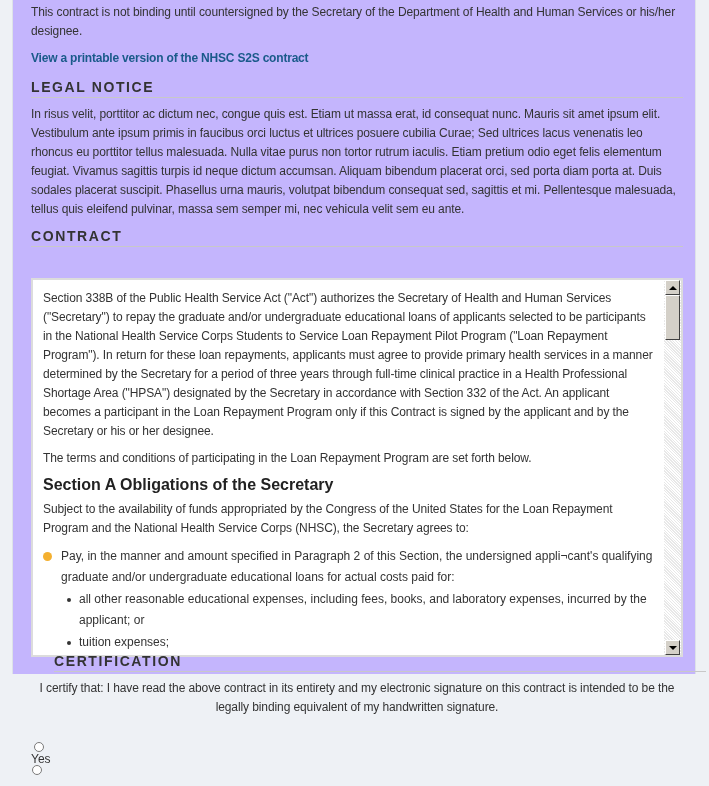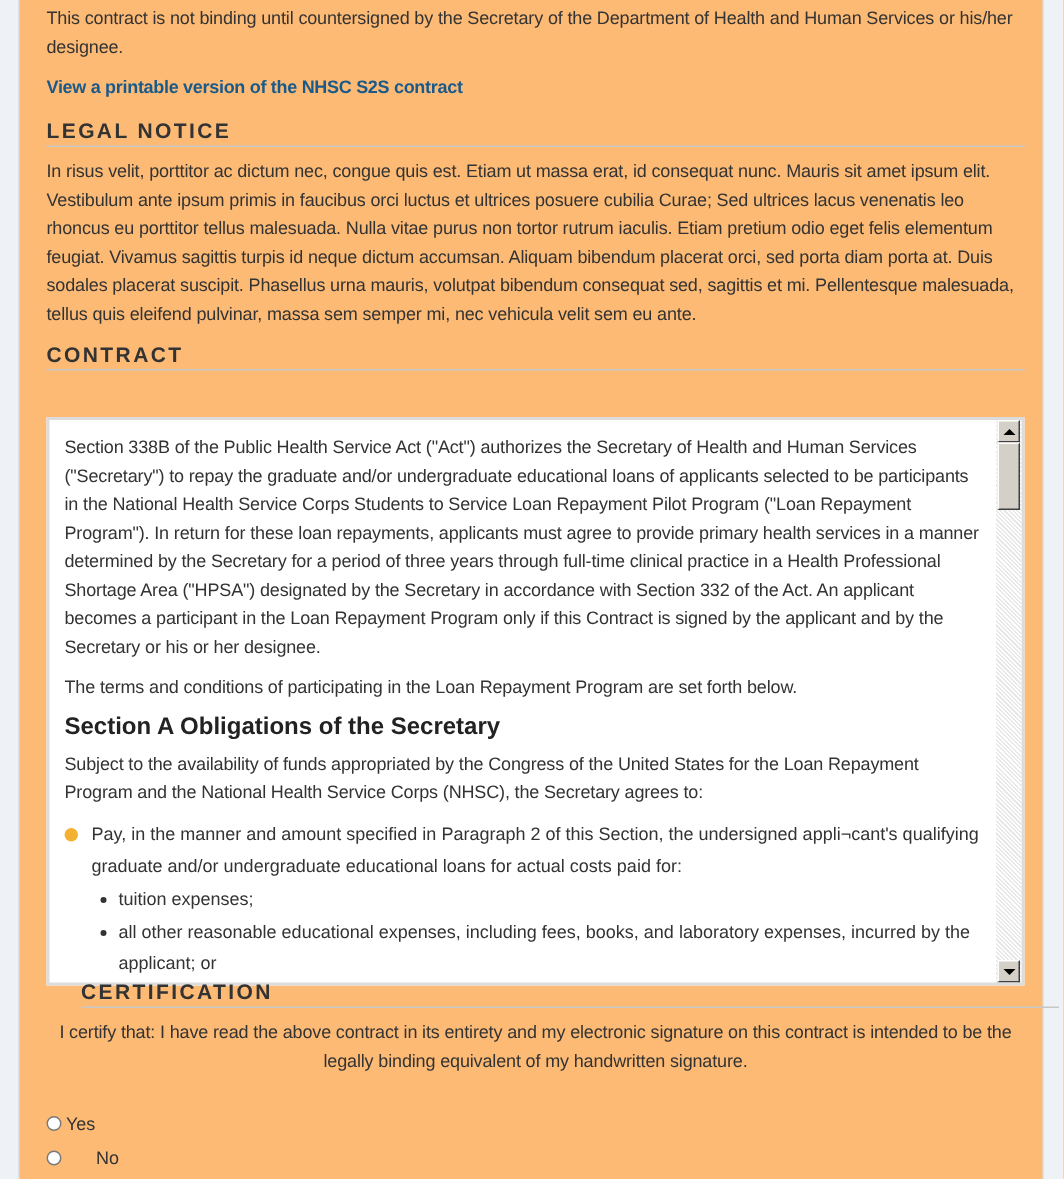--- a/index.html
+++ b/index.html
@@ -4,22 +4,22 @@
 <style>
   html, body { margin: 0; padding: 0; }
   body {
     width: 709px; height: 786px; overflow: hidden;
     background: #eef1f5;
     font-family: "Liberation Sans", sans-serif;
     color: #333;
     position: relative;
   }
   .page {
-    position: absolute; left: 12px; top: 0; width: 684px; height: 786px;
-    background: #fdba74;
+    position: absolute; left: 12px; top: 0; width: 684px; height: 674px;
+    background: #c4b5fd;
     border-left: 1px solid #dde2e8;
     border-right: 1px solid #dde2e8;
     box-sizing: border-box;
   }
   .content { position: absolute; left: 18px; width: 652px; }
   p { margin: 0; font-size: 12px; line-height: 19px; color: #333; letter-spacing: -0.1px; }
   .intro { top: 3px; }
   .link { position: absolute; left: 18px; top: 51px; font-size: 12px; font-weight: bold; color: #1a5a8a; text-decoration: none; letter-spacing: -0.2px; }
   .section-head {
     position: absolute; left: 18px; width: 652px;
@@ -56,21 +56,21 @@
   .sb-down { bottom: 0; }
   .tri-up { width: 0; height: 0; border-left: 4px solid transparent; border-right: 4px solid transparent; border-bottom: 4px solid #000; }
   .tri-down { width: 0; height: 0; border-left: 4px solid transparent; border-right: 4px solid transparent; border-top: 4px solid #000; }
   .sb-thumb {
     position: absolute; left: 1px; top: 15px; width: 15px; height: 45px; box-sizing: border-box;
     background: #d4d0c8; border-top: 1px solid #fff; border-left: 1px solid #fff;
     border-right: 1px solid #404040; border-bottom: 1px solid #404040;
   }
   .cert-head { top: 653px; margin-left: 23px; }
   .cert-text { top: 679px; text-align: center; }
-  .radio-row { position: absolute; left: 18px; display: flex; align-items: center; font-size: 12px; color: #333; }
+  .radio-row { position: absolute; left: 18px; display: flex; align-items: center; font-size: 12px; color: #333; flex-direction: column; }
   .radio {
     width: 10px; height: 10px; border-radius: 50%; border: 1px solid #7a7a7a;
     background: #fff; margin-right: 3px; box-sizing: border-box;
   }
   .yes-row { top: 742px; }
   .no-row { top: 765px; gap: 20px; }
 </style>
 </head>
 <body>
 
@@ -90,25 +90,25 @@
       <p>The terms and conditions of participating in the Loan Repayment Program are set forth below.</p>
       <div class="sec-title">Section A Obligations of the Secretary</div>
       <p>Subject to the availability of funds appropriated by the Congress of the United States for the Loan Repayment Program and the National Health Service Corps (NHSC), the Secretary agrees to:</p>
       <div class="orange-item">
         <span class="orange-dot"></span>
         <span>Pay, in the manner and amount specified in Paragraph 2 of this Section, the undersigned appli¬cant's qualifying graduate and/or undergraduate educational loans for actual costs paid for:</span>
       </div>
       <ul class="sub-list">
         <li class="sub-item">
           <span class="sub-dot"></span>
-          <span>tuition expenses;</span>
+          <span>all other reasonable educational expenses, including fees, books, and laboratory expenses, incurred by the applicant; or</span>
         </li>
         <li class="sub-item">
           <span class="sub-dot"></span>
-          <span>all other reasonable educational expenses, including fees, books, and laboratory expenses, incurred by the applicant; or</span>
+          <span>tuition expenses;</span>
         </li>
       </ul>
     </div>
     <div class="scrollbar">
       <div class="sb-btn sb-up">
         <span class="tri-up"></span>
       </div>
       <div class="sb-thumb"></div>
       <div class="sb-btn sb-down">
         <span class="tri-down"></span>

